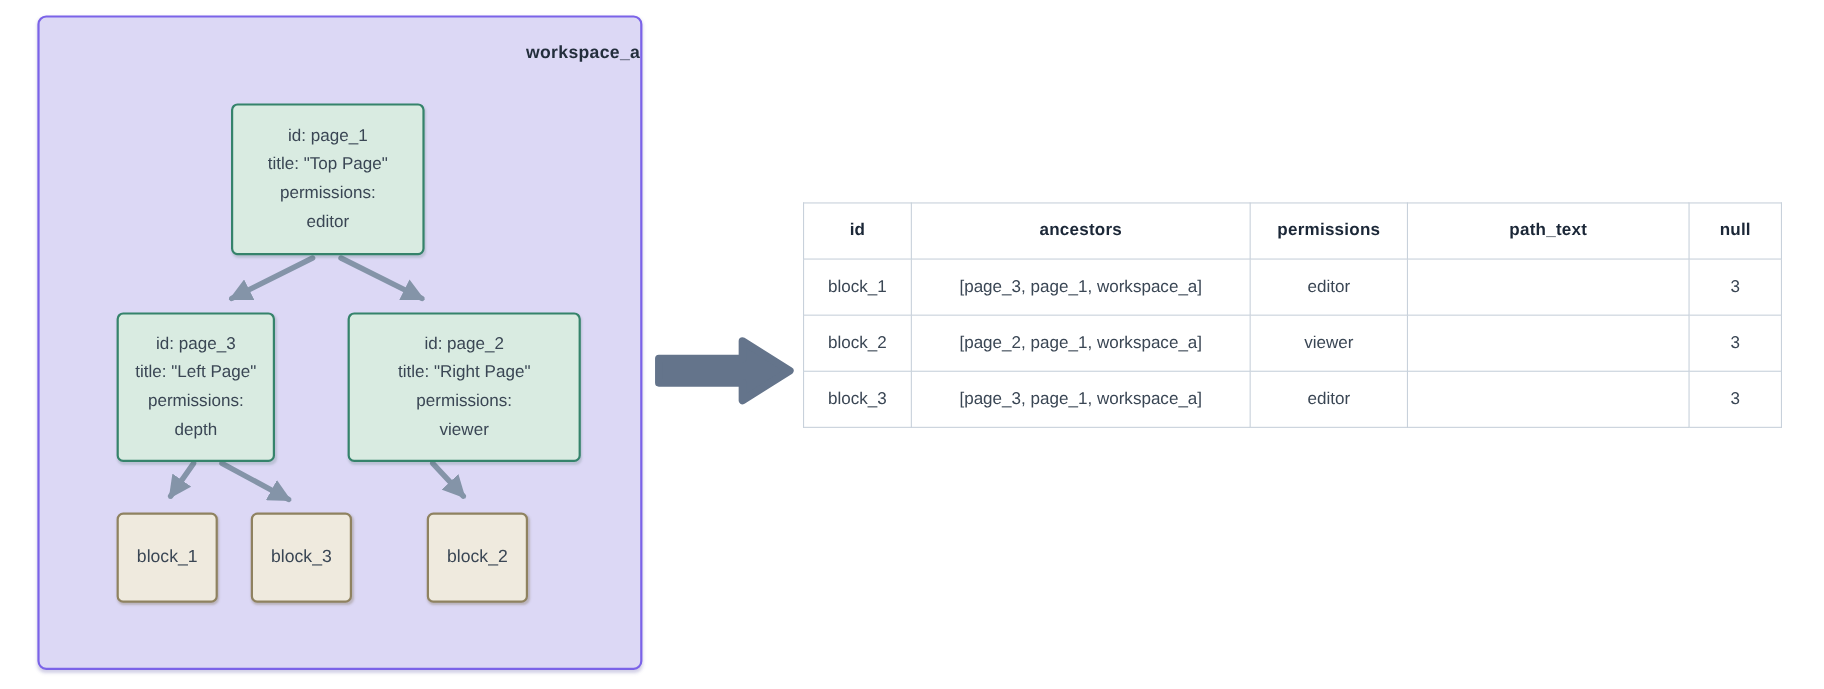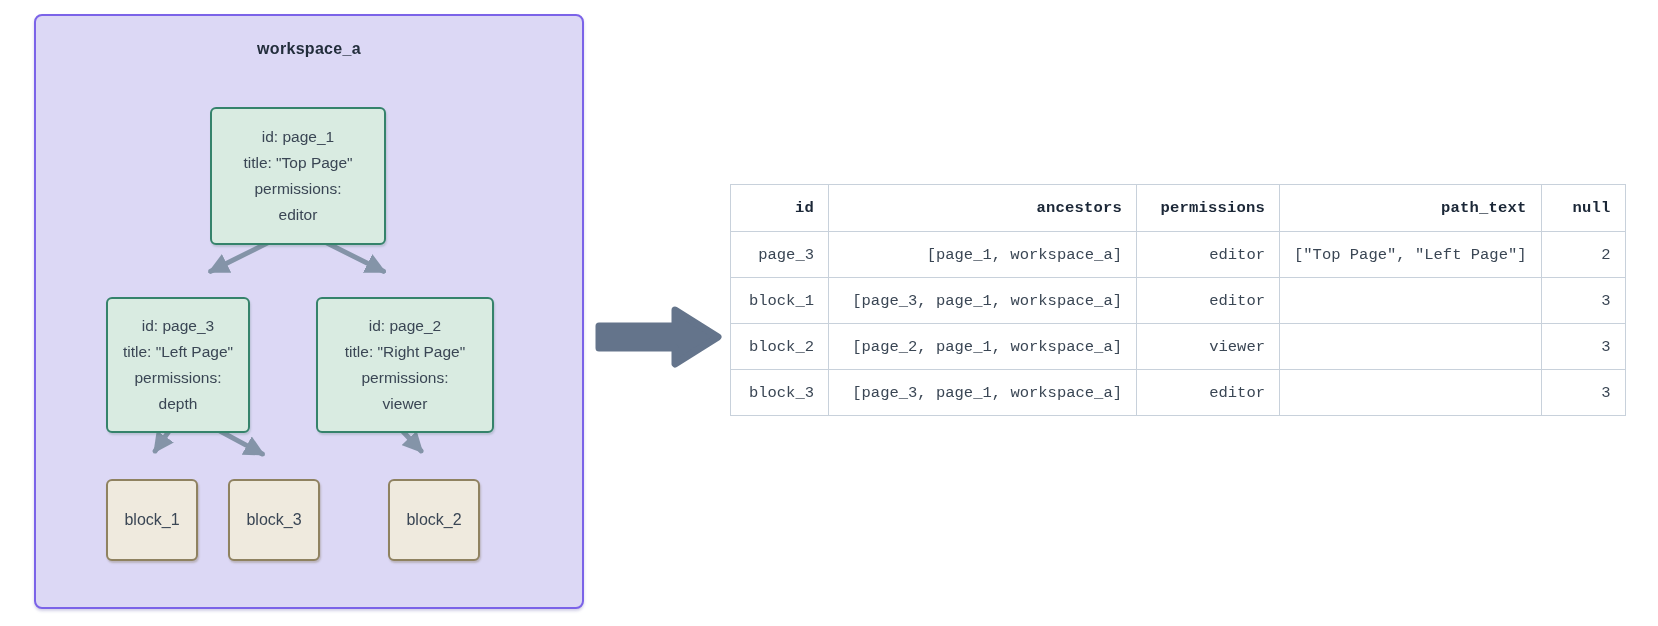--- a/index.html
+++ b/index.html
@@ -29,48 +29,47 @@
   .workspace {
     position: absolute; left: 34px; top: 14px;
     width: 550px; height: 595px;
     background: var(--workspace-fill);
     border: 2px solid var(--workspace-border);
     border-radius: 8px;
     box-shadow: 0 2px 3px rgba(80, 70, 160, 0.25);
   }
   .workspace-title {
     position: absolute; top: 24px; left: 0; width: 100%;
-    text-align: center;
+    text-align: right;
     font-weight: 700; font-size: 16px;
     color: #232e3c; letter-spacing: 0.3px;
   }
   .node {
     position: absolute;
     border-radius: 6px;
     display: flex; flex-direction: column;
     align-items: center; justify-content: center;
     color: var(--body-text);
-    margin-top: 13px;
   }
   .page-node {
     background: var(--page-fill);
     border: 2px solid var(--page-border);
     font-size: 15.5px; line-height: 26px;
     text-align: center;
     box-shadow: 1px 2px 2px rgba(40, 90, 70, 0.18);
   }
   .block-node {
     background: var(--block-fill);
     border: 2px solid var(--block-border);
     font-size: 16px;
     box-shadow: 1px 2px 2px rgba(110, 95, 60, 0.30);
   }
   #page-node-1 { left: 174px; top: 78px;  width: 176px; height: 138px; }
   #page-node-3 { left: 70px;  top: 268px; width: 144px; height: 136px; }
-  #page-node-2 { left: 280px; top: 268px; width: 178px; height: 136px; }
+  #page-node-2 { left: 280px; top: 268px; width: 212px; height: 136px; }
   #block-node-1 { left: 70px;  top: 450px; width: 92px; height: 82px; }
   #block-node-3 { left: 192px; top: 450px; width: 92px; height: 82px; }
   #block-node-2 { left: 352px; top: 450px; width: 92px; height: 82px; }
   .connectors { position: absolute; inset: 0; width: 100%; height: 100%; pointer-events: none; }
   .connectors line { stroke: var(--connector); stroke-width: 5; stroke-linecap: round; }
   .connectors .arrowhead { fill: var(--connector); }
 
   
   .flow-arrow { position: absolute; left: 593px; top: 301px; width: 132px; height: 72px; }
   .flow-arrow path {
@@ -83,25 +82,24 @@
   
   .result-table-wrap { position: absolute; left: 730px; top: 184px; }
   table.result-table {
     border-collapse: collapse;
     table-layout: fixed;
     font-size: 15.5px;
     background: #ffffff;
   }
   .result-table th, .result-table td {
     border: 1px solid var(--table-border);
-    text-align: right;
-    padding: 0 14px;
+    text-align: center;
+    padding: 16px 14px;
     overflow: hidden;
     white-space: nowrap;
-    font-family: Liberation Mono, monospace;
   }
   .result-table th {
     height: 47px;
     font-weight: 700;
     color: var(--header-text);
     letter-spacing: 0.2px;
   }
   .result-table td { height: 46px; color: var(--body-text); }
 </style>
 </head>
@@ -172,27 +170,20 @@
         <tr>
           <th>id</th>
           <th>ancestors</th>
           <th>permissions</th>
           <th>path_text</th>
           <th>null</th>
         </tr>
       </thead>
       <tbody>
         <tr>
-          <td>page_3</td>
-          <td>[page_1, workspace_a]</td>
-          <td>editor</td>
-          <td>["Top Page", "Left Page"]</td>
-          <td>2</td>
-        </tr>
-        <tr>
           <td>block_1</td>
           <td>[page_3, page_1, workspace_a]</td>
           <td>editor</td>
           <td></td>
           <td>3</td>
         </tr>
         <tr>
           <td>block_2</td>
           <td>[page_2, page_1, workspace_a]</td>
           <td>viewer</td>

